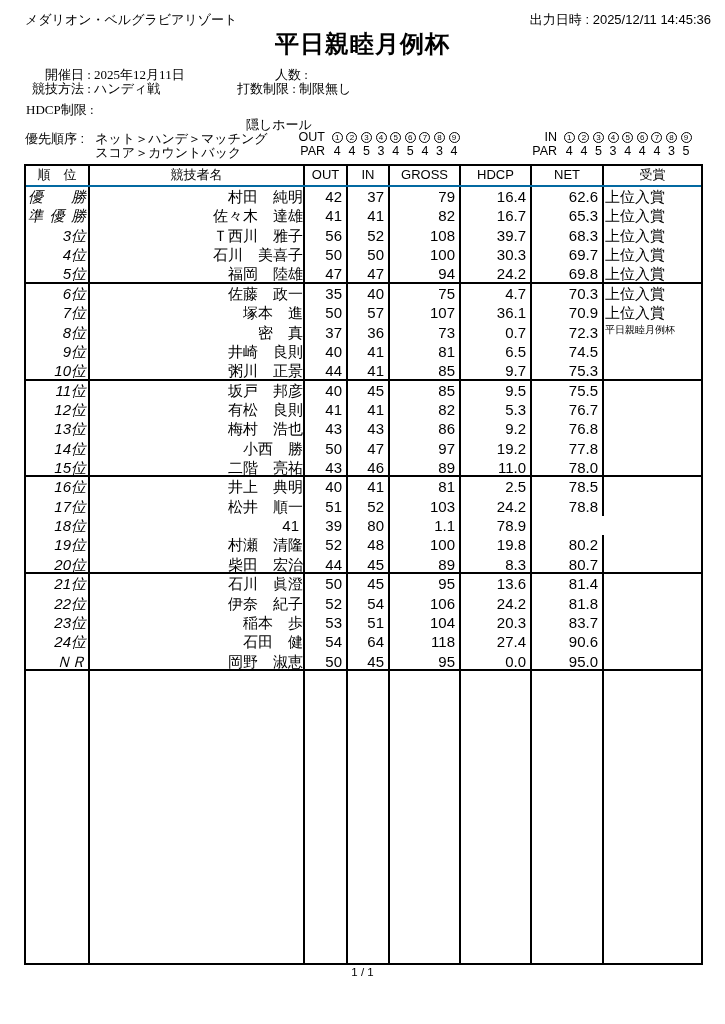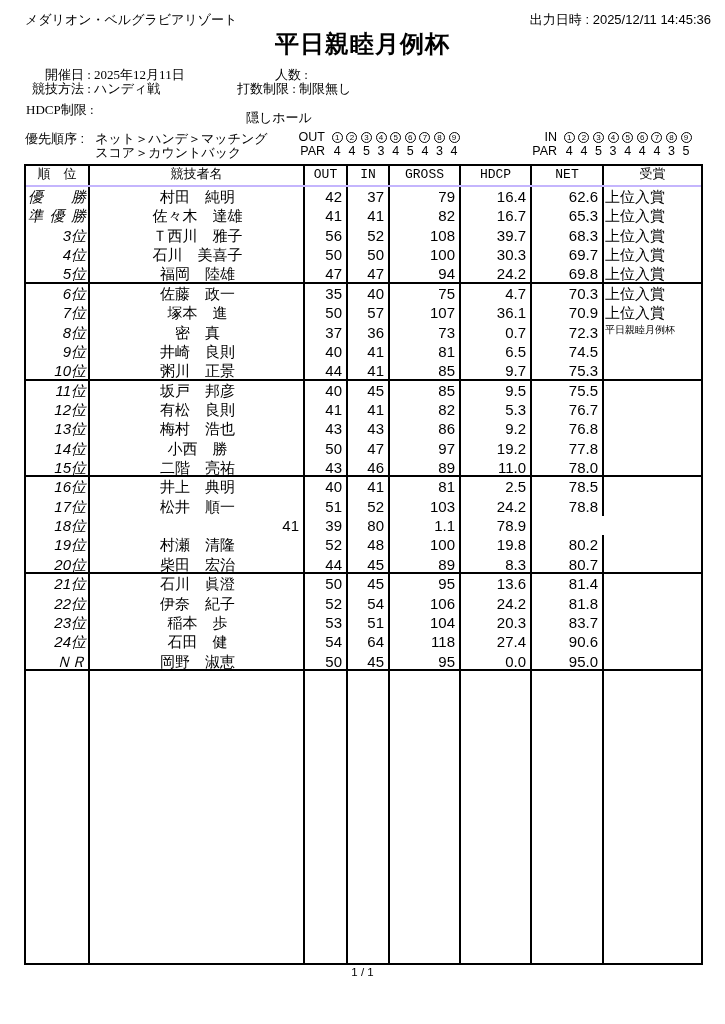--- a/index.html
+++ b/index.html
@@ -10,47 +10,47 @@
   .abs { position:absolute; white-space:nowrap; }
   .resort { left:25px; top:11px; font-size:13px; }
   .outtime { right:14px; top:11px; font-size:13px; }
   .title { left:0; right:0; top:28px; text-align:center; font-size:24px; font-weight:bold; letter-spacing:1px; }
   .info { font-size:13px;font-family:Liberation Serif, serif; }
   .l-date { left:45px; top:66px; }
   .l-players { left:263px; top:66px;margin-left:12px; }
   .l-method { left:32px; top:80px; }
   .l-strokes { left:237px; top:80px; }
   .l-hdcp { left:26px; top:101px; }
-  .hidden-label { left:246px; top:109px; font-size:13px; }
+  .hidden-label { left:246px; top:116px; font-size:13px; }
 
   .hole-grid { position:absolute; display:grid; grid-template-columns:36px repeat(9,14.6px);
     grid-auto-rows:14px; font-size:12.5px; line-height:14px; }
   .hg-out { left:294px; top:130px; }
   .hg-in { left:526px; top:130px; }
   .hg-label { text-align:right; padding-right:5px; }
   .hg-hole { display:flex; align-items:center; justify-content:center; }
   .hg-hole .circle { display:block; width:11px; height:11px; border:1px solid #000; border-radius:50%;
     font-size:8px; line-height:9.5px; text-align:center; }
   .hg-par { text-align:center; }
 
   .priority { position:absolute; left:25px; top:132px; display:flex; font-size:13px; line-height:13.5px; }
   .priority .plabel { margin-right:11px; }
 
   .tbl { position:absolute; left:24px; top:164px; width:679px; height:801px;
     border:2px solid #000; display:flex; flex-direction:column; }
   .trow { display:grid; grid-template-columns:64px 215px 43px 42px 71px 71px 72px 1fr; }
-  .thead { height:21px; line-height:18px; font-size:13px; border-bottom:2px solid #c4b5fd;font-family:Liberation Mono, monospace; }
+  .thead { height:21px; line-height:18px; font-size:13px; border-bottom:2px solid #0369a1; }
   .thead .c { text-align:center; }
   .drow { height:19.36px; line-height:19.1px; font-size:15px; }
   .drow.group-end { border-bottom:2px solid #000; }
   .c { border-right:2px solid #000; overflow:hidden; }
   .c:last-child { border-right:none; }
   .c.rank { text-align:right; padding-right:2px;font-style:italic; }
   .c.rank.justify { text-align:justify; text-align-last:justify; padding:0 2px; }
-  .c.name { text-align:center; padding-left:2px; }
+  .c.name { text-align:right; padding-left:2px; }
   .c.num { text-align:right; padding-right:4px; }
   .c.award { text-align:left; padding-left:1px; }
   .c.award.small { font-size:10px; line-height:12px; padding-top:1px;
     font-family:"Liberation Sans","DejaVu Sans",sans-serif; }
   .filler { flex:1; }
   .filler .c { height:100%; }
 
   .footer { left:0; right:0; top:966px; text-align:center; font-size:11.5px; }
 </style>
 </head>

